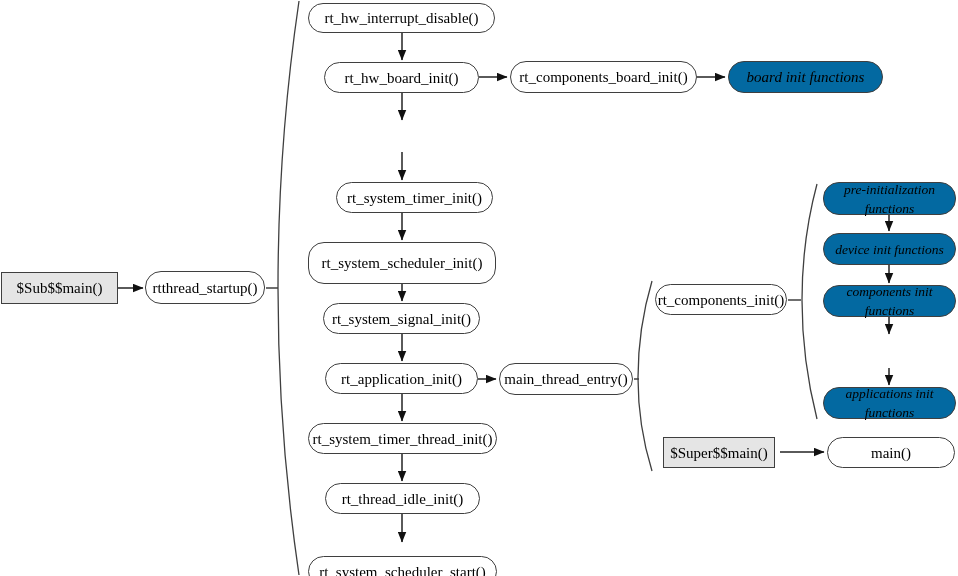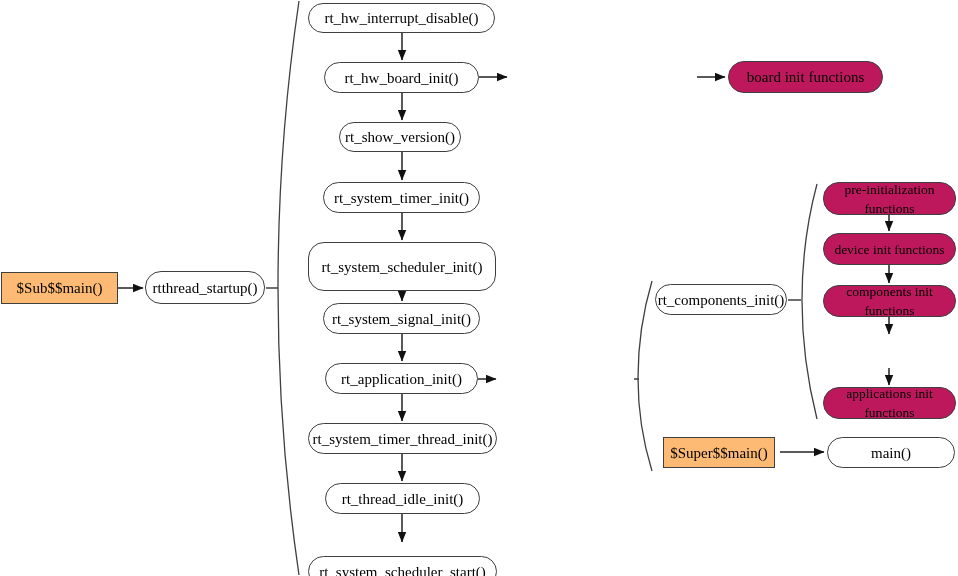--- a/index.html
+++ b/index.html
@@ -7,22 +7,22 @@
     position:relative;width:958px;height:576px;background:#ffffff;overflow:hidden;
     font-family:"Liberation Serif","DejaVu Serif",serif;color:#000000;
   }
   .wires{position:absolute;left:0;top:0;width:958px;height:576px;}
   .node{
     position:absolute;box-sizing:border-box;display:flex;align-items:center;justify-content:center;
     text-align:center;font-size:15px;line-height:16px;background:#ffffff;
     border:1.5px solid #3f3f3f;white-space:nowrap;z-index:2;
   }
   .pill{border-radius:16px;}
-  .entry{background:#fdba74;border-radius:0;border-width:1.6px;}
-  .group{background:#be185d;}
+  .entry{background:#e5e5e5;border-radius:0;border-width:1.6px;}
+  .group{background:#0369a1;font-style:italic;}
   .wrap{white-space:normal;font-size:13.5px;line-height:19px;padding:0 4px;}
 </style>
 </head>
 <body>
 
 <div class="stage">
 
   <svg class="wires" width="958" height="576" viewBox="0 0 958 576">
     <defs>
       <marker id="ah" viewBox="0 0 10 8" refX="9.5" refY="4" markerWidth="11" markerHeight="9" orient="auto" markerUnits="userSpaceOnUse">
@@ -60,31 +60,32 @@
     <line x1="889" y1="265" x2="889" y2="283" stroke="#5a5a5a" stroke-width="2" marker-end="url(#ah)"></line>
     <line x1="889" y1="317" x2="889" y2="334" stroke="#5a5a5a" stroke-width="2" marker-end="url(#ah)"></line>
     <line x1="889" y1="368" x2="889" y2="385" stroke="#5a5a5a" stroke-width="2" marker-end="url(#ah)"></line>
   </svg>
 
   <div class="node entry" style="left:1px;top:272px;width:117px;height:32px;">$Sub$$main()</div>
   <div class="node pill" style="left:308px;top:3px;width:187px;height:30px;">rt_hw_interrupt_disable()</div>
 
   <div class="node pill" style="left:145px;top:271px;width:120px;height:33px;">rtthread_startup()</div>
   <div class="node pill" style="left:324px;top:62px;width:155px;height:31px;text-align:right;">rt_hw_board_init()</div>
-  <div class="node pill" style="left:339px;top:122px;width:122px;height:30px;">rt_show_version()</div>
-  <div class="node pill" style="left:323px;top:182px;width:157px;height:31px;text-align:right;">rt_system_timer_init()</div>
-  <div class="node pill" style="left:308px;top:242px;width:188px;height:49px;">rt_system_scheduler_init()</div>
+  <div class="node pill" style="left:336px;top:182px;width:157px;height:31px;text-align:right;">rt_system_timer_init()</div>
+  <div class="node pill" style="left:308px;top:242px;width:188px;height:42px;">rt_system_scheduler_init()</div>
   <div class="node pill" style="left:323px;top:303px;width:157px;height:31px;">rt_system_signal_init()</div>
   <div class="node pill" style="left:325px;top:363px;width:153px;height:31px;">rt_application_init()</div>
   <div class="node pill" style="left:308px;top:423px;width:189px;height:31px;">rt_system_timer_thread_init()</div>
   <div class="node pill" style="left:325px;top:483px;width:155px;height:31px;">rt_thread_idle_init()</div>
   <div class="node pill" style="left:308px;top:544px;width:189px;height:31px;margin-top:12px;">rt_system_scheduler_start()</div>
 
+  <div class="node pill" style="left:510px;top:61px;width:187px;height:32px;">rt_components_board_init()</div>
   <div class="node pill group" style="left:728px;top:61px;width:155px;height:32px;">board init functions</div>
 
+  <div class="node pill" style="left:499px;top:363px;width:134px;height:32px;">main_thread_entry()</div>
   <div class="node pill" style="left:655px;top:284px;width:132px;height:31px;text-align:right;">rt_components_init()</div>
   <div class="node entry" style="left:663px;top:437px;width:112px;height:31px;">$Super$$main()</div>
   <div class="node pill" style="left:827px;top:437px;width:128px;height:31px;">main()</div>
 
   <div class="node pill group wrap" style="left:823px;top:182px;width:133px;height:33px;">pre-initialization functions</div>
   <div class="node pill group wrap" style="left:823px;top:233px;width:133px;height:32px;">device init functions</div>
   <div class="node pill group wrap" style="left:823px;top:285px;width:133px;height:32px;">components init functions</div>
   <div class="node pill group wrap" style="left:823px;top:387px;width:133px;height:32px;">applications init functions</div>
 
 </div>

